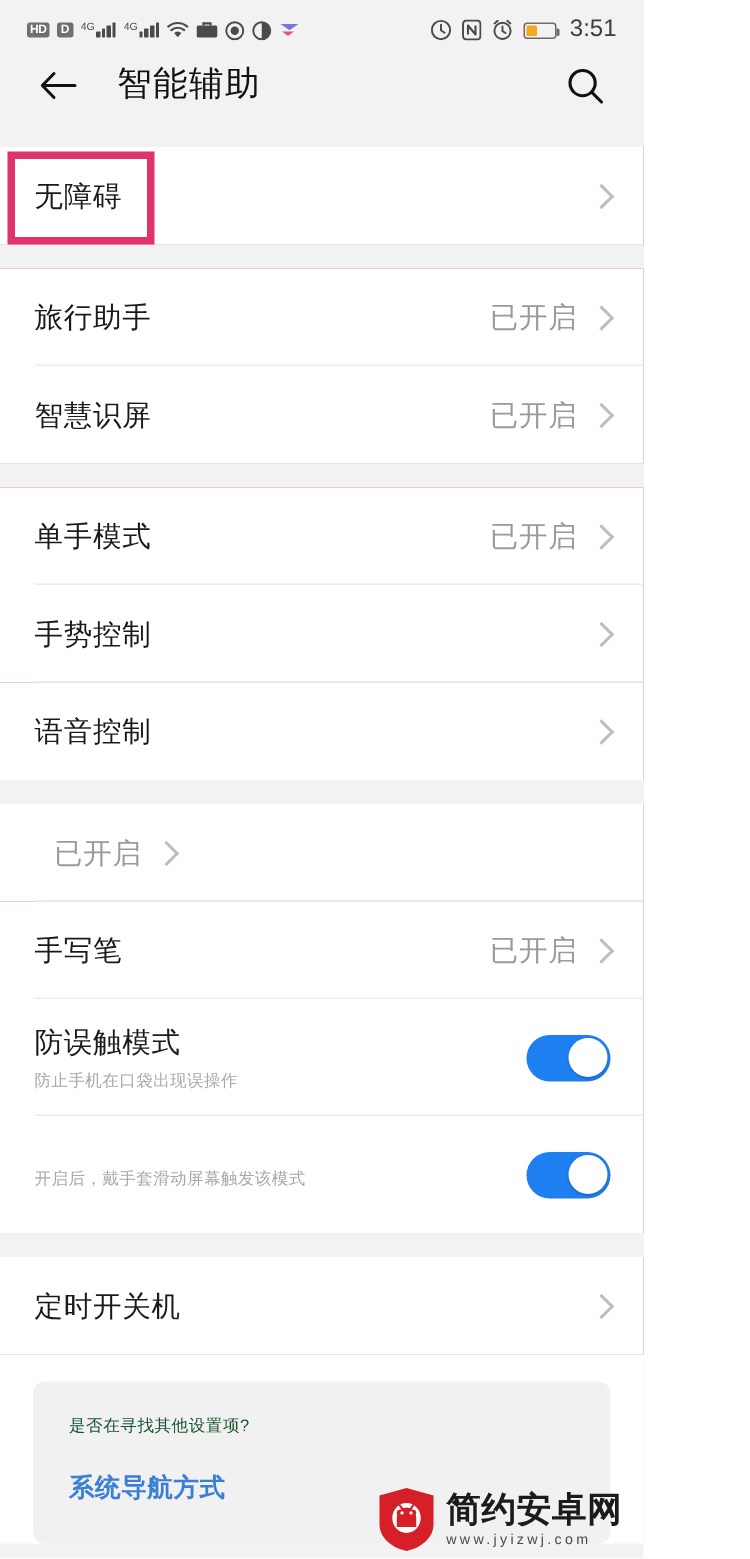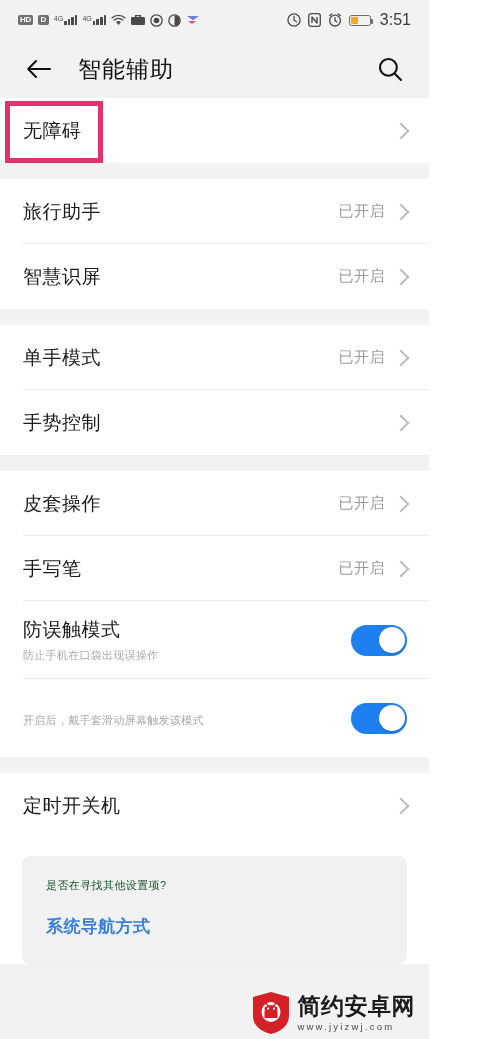--- a/index.html
+++ b/index.html
@@ -41,21 +41,21 @@
   }
   .battery::after {
     content: ""; position: absolute; right: -3.5px; top: 3px;
     width: 2px; height: 5px; background: #6b6b6b; border-radius: 0 1px 1px 0;
   }
   .battery .lvl { height: 100%; background: #f5a623; border-radius: 1px; }
 
   
   .header {
     height: 58px; background: #f2f2f2;
-    display: flex; align-items: center; padding: 0 22px;
+    display: flex; padding: 0 22px;
   }
   .back-btn { width: 34px; height: 34px; display: flex; align-items: center; justify-content: center; }
   .title { font-size: 23px; color: #111; margin-left: 22px; letter-spacing: 1px; flex: 1; }
   .search-btn { width: 34px; height: 34px; display: flex; align-items: center; justify-content: center; }
 
   
   .content { background: #f2f2f2; }
   .group { background: #c2410c; }
   .gap { height: 16px; background: #f2f2f2; }
 
@@ -65,21 +65,21 @@
     min-height: 65px; padding: 0 22px 0 23px;
   }
   .row .divider {
     position: absolute; left: 23px; right: 0; bottom: 0;
     height: 1px; background: #ececec;
   }
   .row:last-child .divider { display: none; }
   .row-text { flex: 1; display: flex; flex-direction: column; justify-content: center; }
   .row-title { font-size: 19px; color: #1a1a1a; letter-spacing: .5px; }
   .row-sub { font-size: 11px; color: #a8a8a8; margin-top: 5px; letter-spacing: .3px; }
-  .row-value { font-size: 15px; color: #9a9a9a; margin-right: 10px; letter-spacing: .5px; margin-left: 13px; }
+  .row-value { font-size: 19px; color: #9a9a9a; margin-right: 10px; letter-spacing: .5px; margin-left: 13px; }
   .chev { width: 12px; height: 12px; border-right: 2px solid #bdbdbd; border-top: 2px solid #bdbdbd;
           transform: rotate(45deg); flex: none; }
 
   .row.tall { min-height: 78px; }
 
   
   .hl-row { position: relative; }
   .hl-box {
     position: absolute; left: 5px; top: 3px; width: 98px; height: 62px;
     border: 5px solid #e0336e; background: transparent; pointer-events: none;
@@ -256,29 +256,33 @@
         <div class="divider"></div>
       </div>
       <div class="row">
         <div class="row-text">
           <div class="row-title">手势控制</div>
         </div>
         <div class="row-value"></div>
         <div class="chev"></div>
         <div class="divider"></div>
       </div>
+      <div class="row">
+        <div class="row-text">
+          <div class="row-title">语音控制</div>
+        </div>
+        <div class="row-value"></div>
+        <div class="chev"></div>
+      </div>
     </div>
 
     <div class="gap"></div>
 
     <div class="group">
       <div class="row">
-        <div class="row-text">
-          <div class="row-title">皮套操作</div>
-        </div>
         <div class="row-value">已开启</div>
         <div class="chev"></div>
         <div class="divider"></div>
       </div>
       <div class="row">
         <div class="row-text">
           <div class="row-title">手写笔</div>
         </div>
         <div class="row-value">已开启</div>
         <div class="chev"></div>

